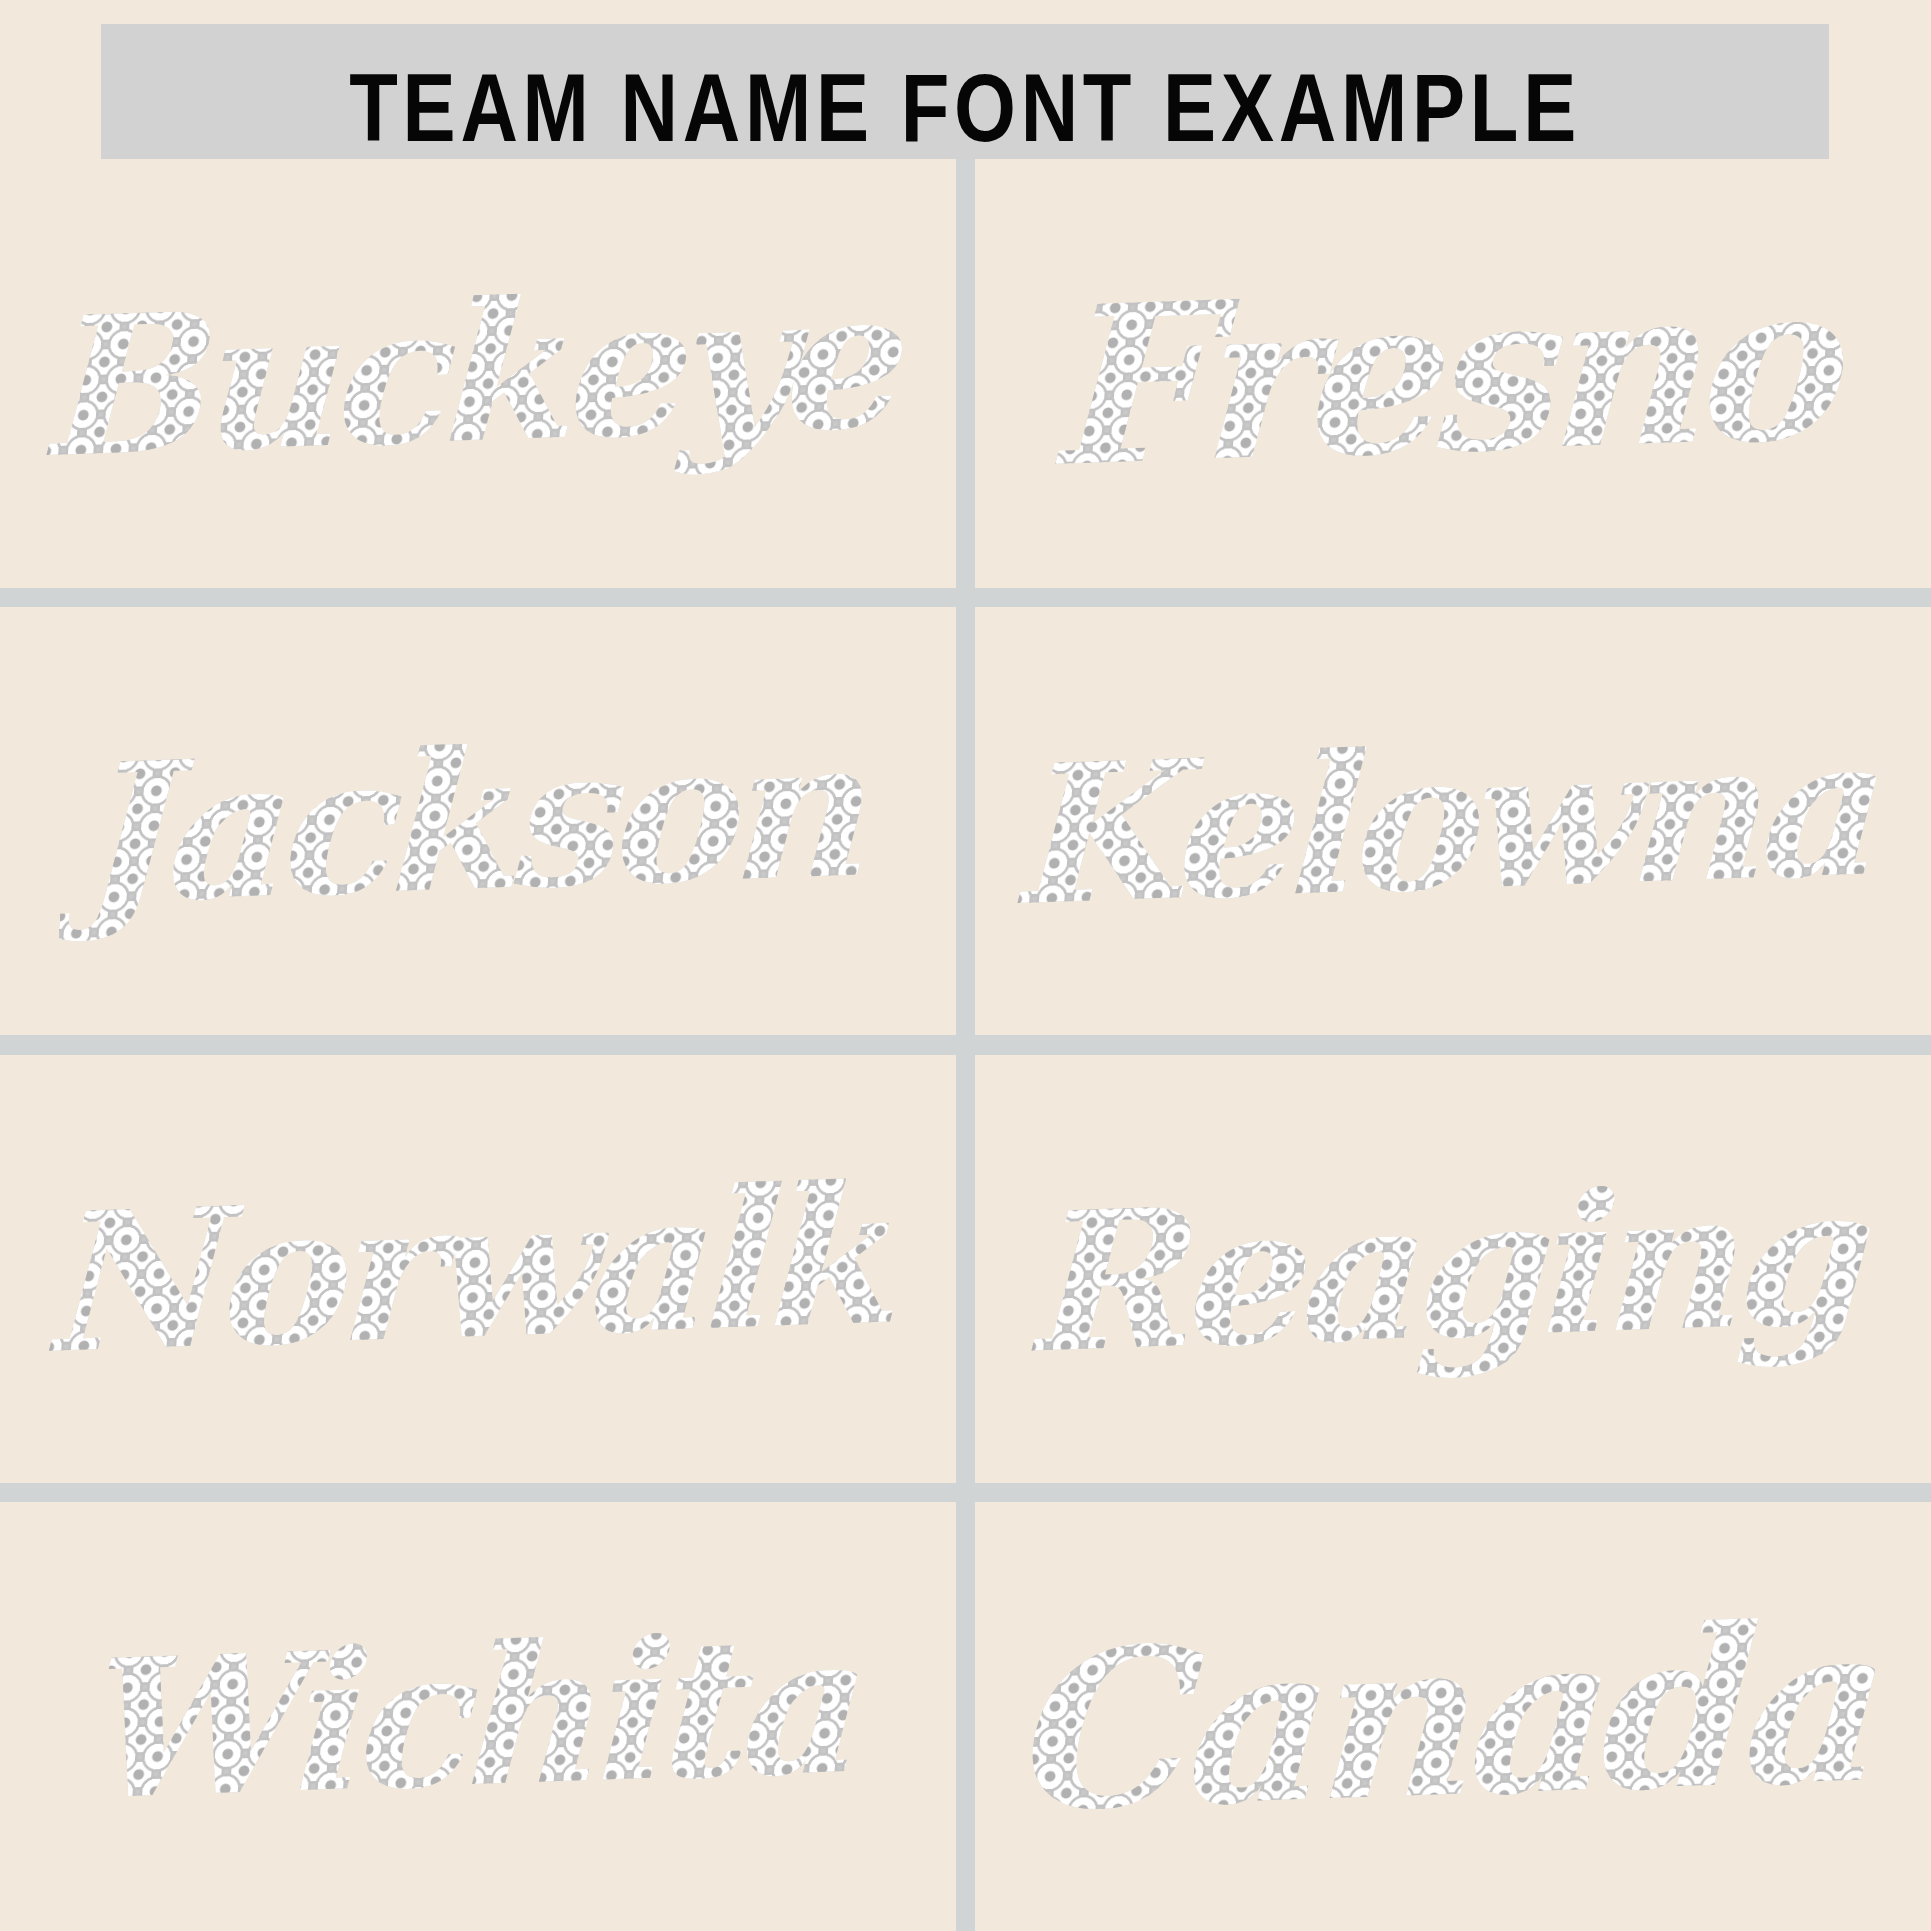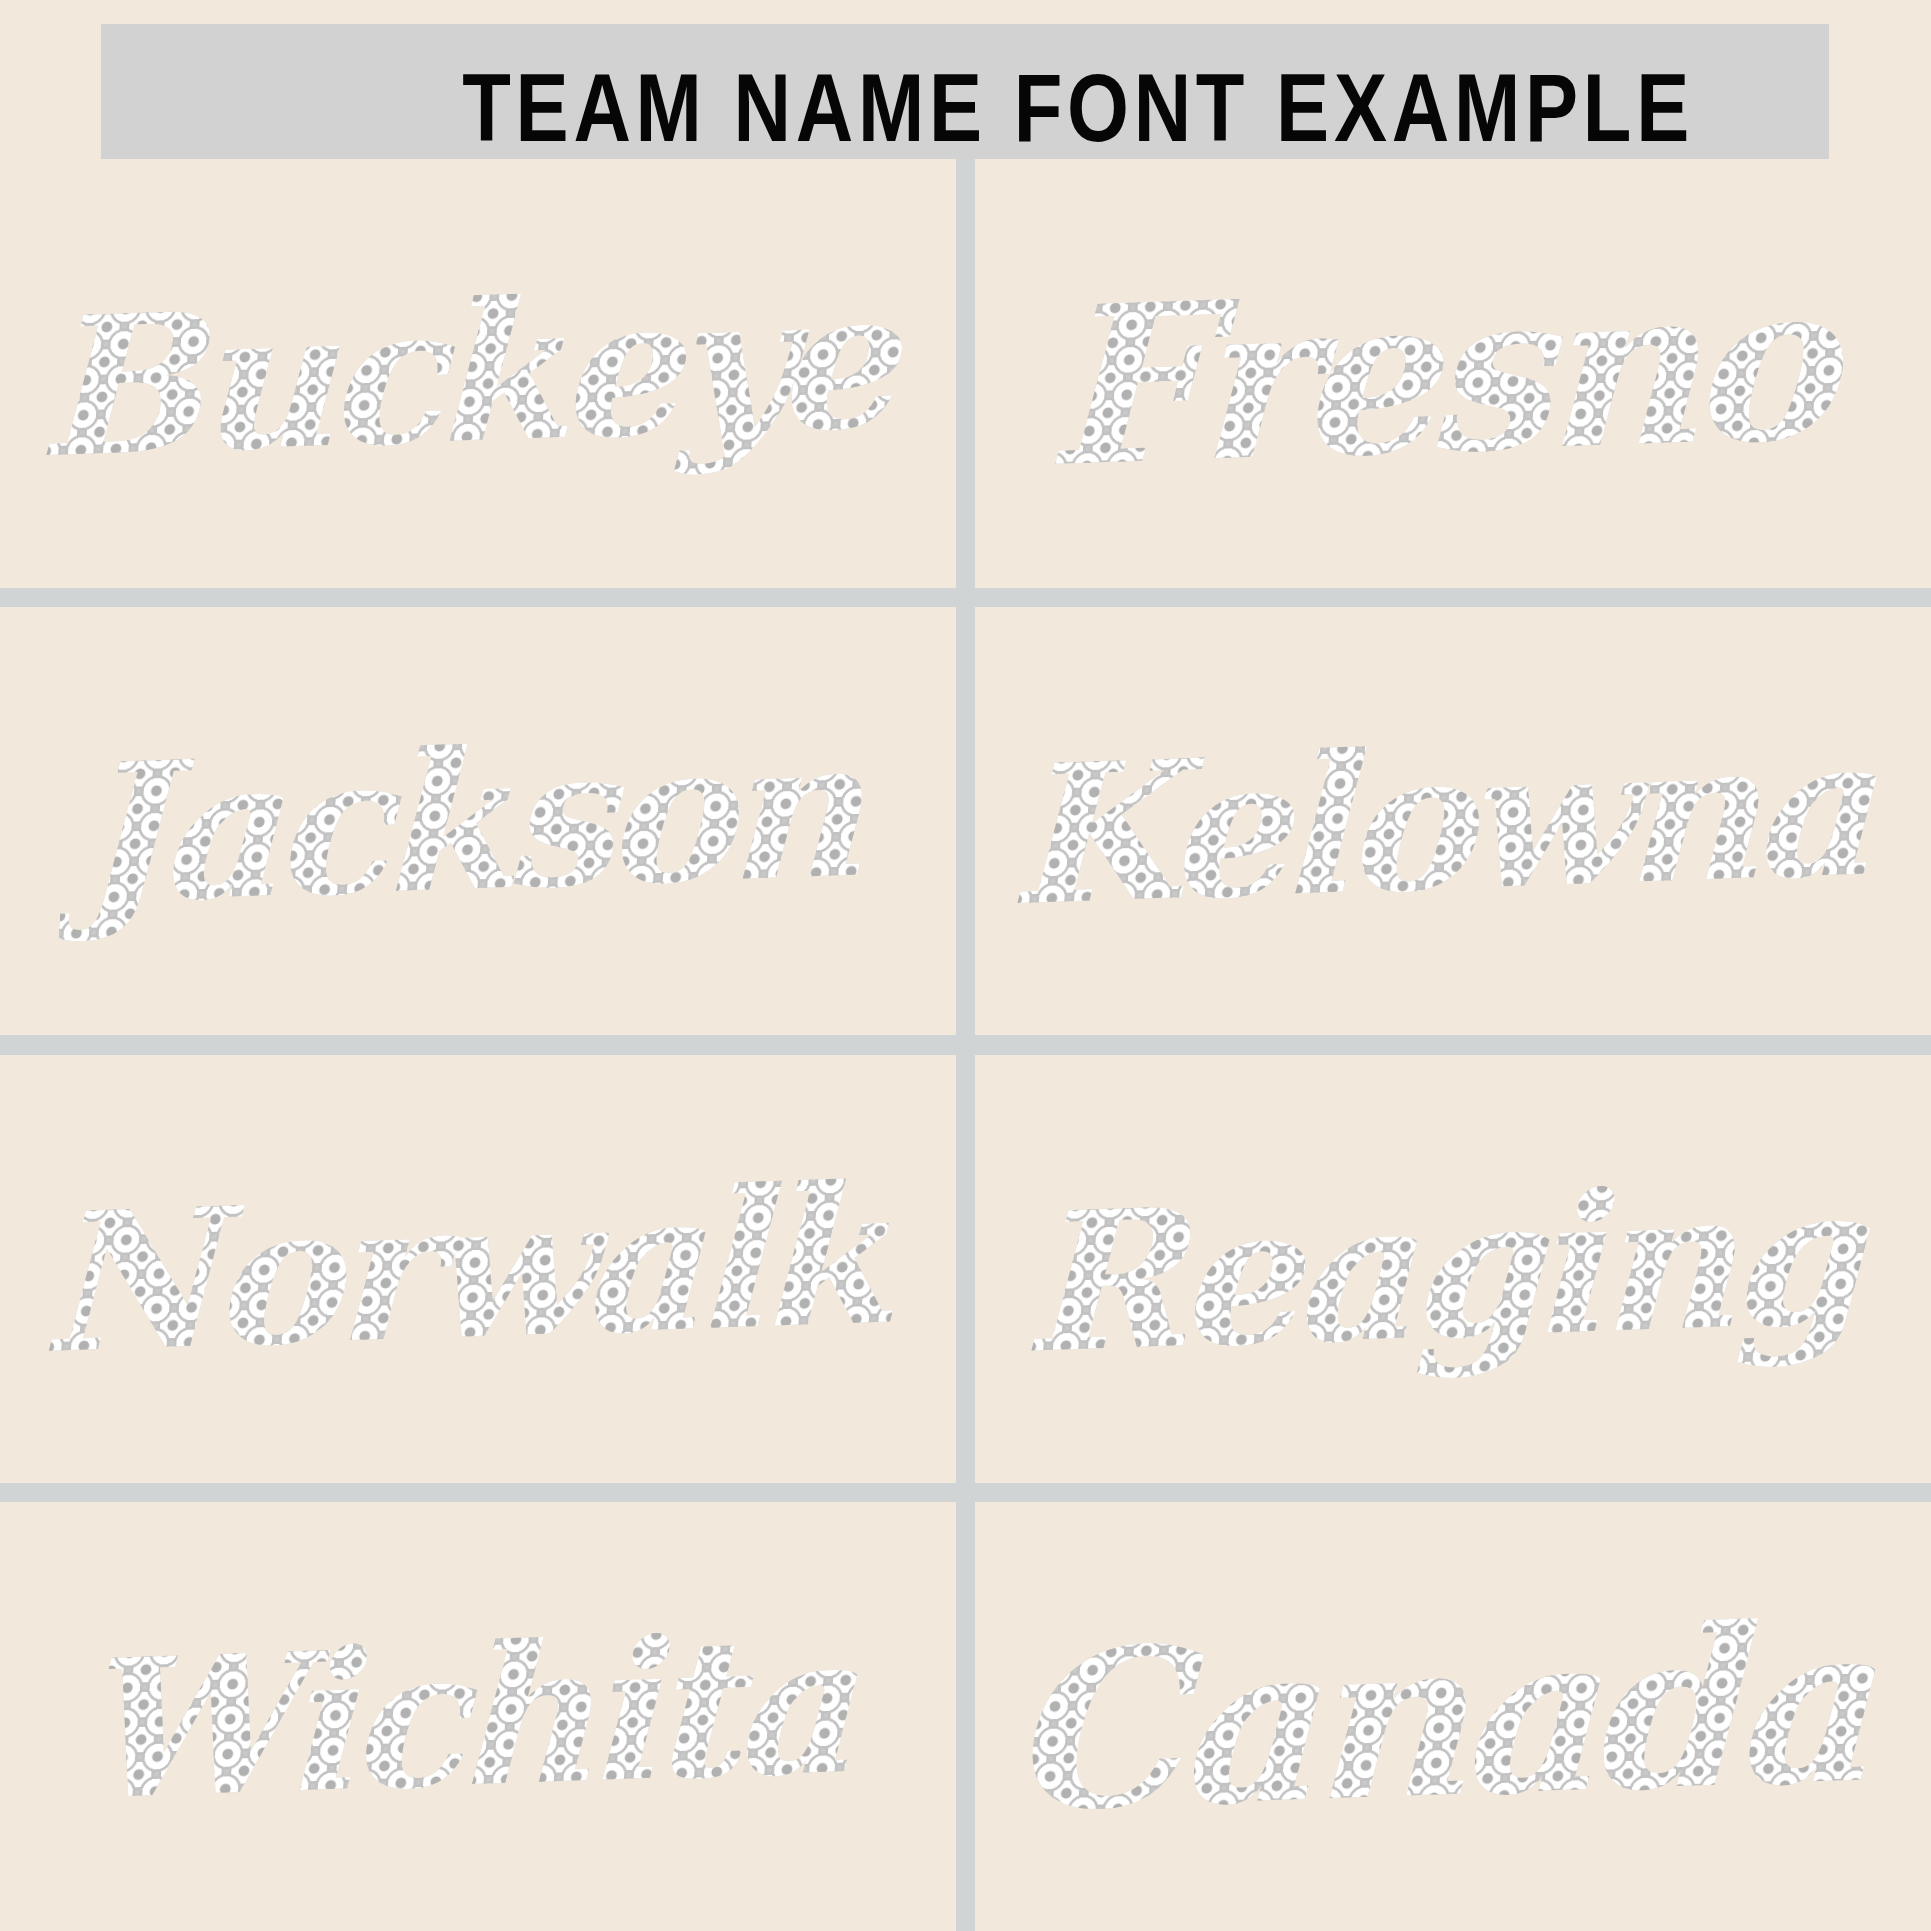--- a/index.html
+++ b/index.html
@@ -24,21 +24,21 @@
   }
   .header-bar {
     position: absolute;
     left: 101px;
     top: 24px;
     width: 1728px;
     height: 167px;
     background: #D2D2D2;
     display: flex;
     align-items: center;
-    justify-content: flex-end;
+    justify-content: center;
     overflow: hidden;
   }
   .header-title {
     font-size: 97px;
     font-weight: 700;
     color: #060606;
     letter-spacing: 0.06em;
     white-space: nowrap;
     transform: scaleX(0.82);
     transform-origin: center center;

